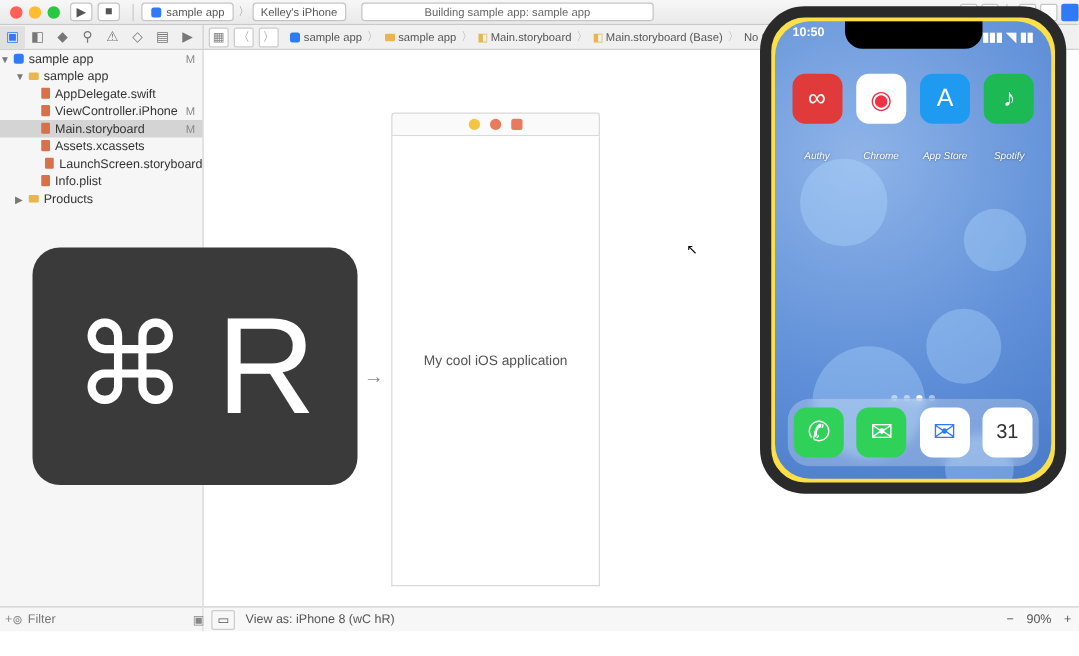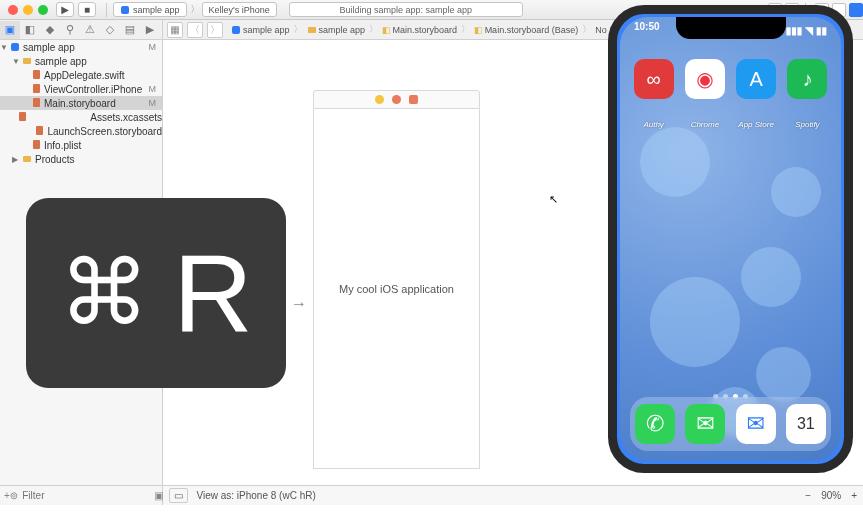--- a/index.html
+++ b/index.html
@@ -50,21 +50,21 @@
 
 .canvas-bottom{position:absolute;bottom:0;left:0;right:0;height:20px;border-top:1px solid #d0d0d0;background:#f7f7f7;display:flex;align-items:center;font-size:10px;color:#555;padding:0 6px;}
 .zoom-group{margin-left:auto;display:flex;align-items:center;gap:10px;}
 
 
 .kb-overlay{position:absolute;left:26px;top:198px;width:260px;height:190px;background:#3a3a3a;border-radius:22px;display:flex;align-items:center;justify-content:center;color:#fff;gap:24px;}
 .kb-overlay .cmd{font-size:90px;line-height:1;}
 .kb-overlay .rkey{font-size:110px;font-weight:500;line-height:1;}
 
 
-.sim{position:absolute;right:10px;top:5px;width:245px;height:468px;border:9px solid #2a2a2a;border-radius:36px;background:#3b82f6;overflow:hidden;text-align:center;}
+.sim{position:absolute;right:10px;top:5px;width:245px;height:390px;border:9px solid #2a2a2a;border-radius:36px;background:#fde047;overflow:hidden;text-align:center;}
 .sim-screen{position:absolute;inset:3px;border-radius:28px;overflow:hidden;background:radial-gradient(circle at 30% 30%, #8fb4e8, #5f8fd8 60%, #4a7bc8);}
 .notch{position:absolute;top:0;left:50%;transform:translateX(-50%);width:110px;height:22px;background:#000;border-radius:0 0 14px 14px;z-index:5;}
 .sim-status{position:absolute;top:4px;left:0;right:0;height:18px;display:flex;justify-content:space-between;padding:0 14px;font-size:10px;color:#fff;font-weight:600;z-index:6;}
 .sim-icons{display:flex;gap:3px;align-items:center;}
 .app-grid{position:absolute;top:42px;left:0;right:0;display:flex;justify-content:space-around;padding:0 8px;}
 .app{display:flex;flex-direction:column;align-items:center;width:50px;}
 .app-icon{width:40px;height:40px;border-radius:10px;display:flex;align-items:center;justify-content:center;font-size:20px;color:#fff;}
 .app-label{font-size:8px;color:#fff;margin-top:21px;text-shadow:0 0 2px rgba(0,0,0,.5);font-style:italic;}
 .bubbles{position:absolute;inset:0;}
 .bubble{position:absolute;border-radius:50%;background:rgba(180,220,255,.35);}
@@ -201,21 +201,21 @@
         </div>
         <div class="tree-row sel" style="padding-left: 30px;">
           <span class="file-icon">
             <svg width="9" height="10">
               <rect width="7" height="9" x="1" y="0" rx="1" fill="#d7714a"></rect>
             </svg>
           </span>
           <span>Main.storyboard</span>
           <span class="badge-m">M</span>
         </div>
-        <div class="tree-row" style="padding-left: 16px; justify-content: space-between;">
+        <div class="tree-row" style="padding-left: 30px;">
           <span class="file-icon">
             <svg width="9" height="10">
               <rect width="7" height="9" x="1" y="0" rx="1" fill="#d7714a"></rect>
             </svg>
           </span>
           <span>Assets.xcassets</span>
         </div>
         <div class="tree-row" style="padding-left: 34px;">
           <span class="file-icon">
             <svg width="9" height="10">

